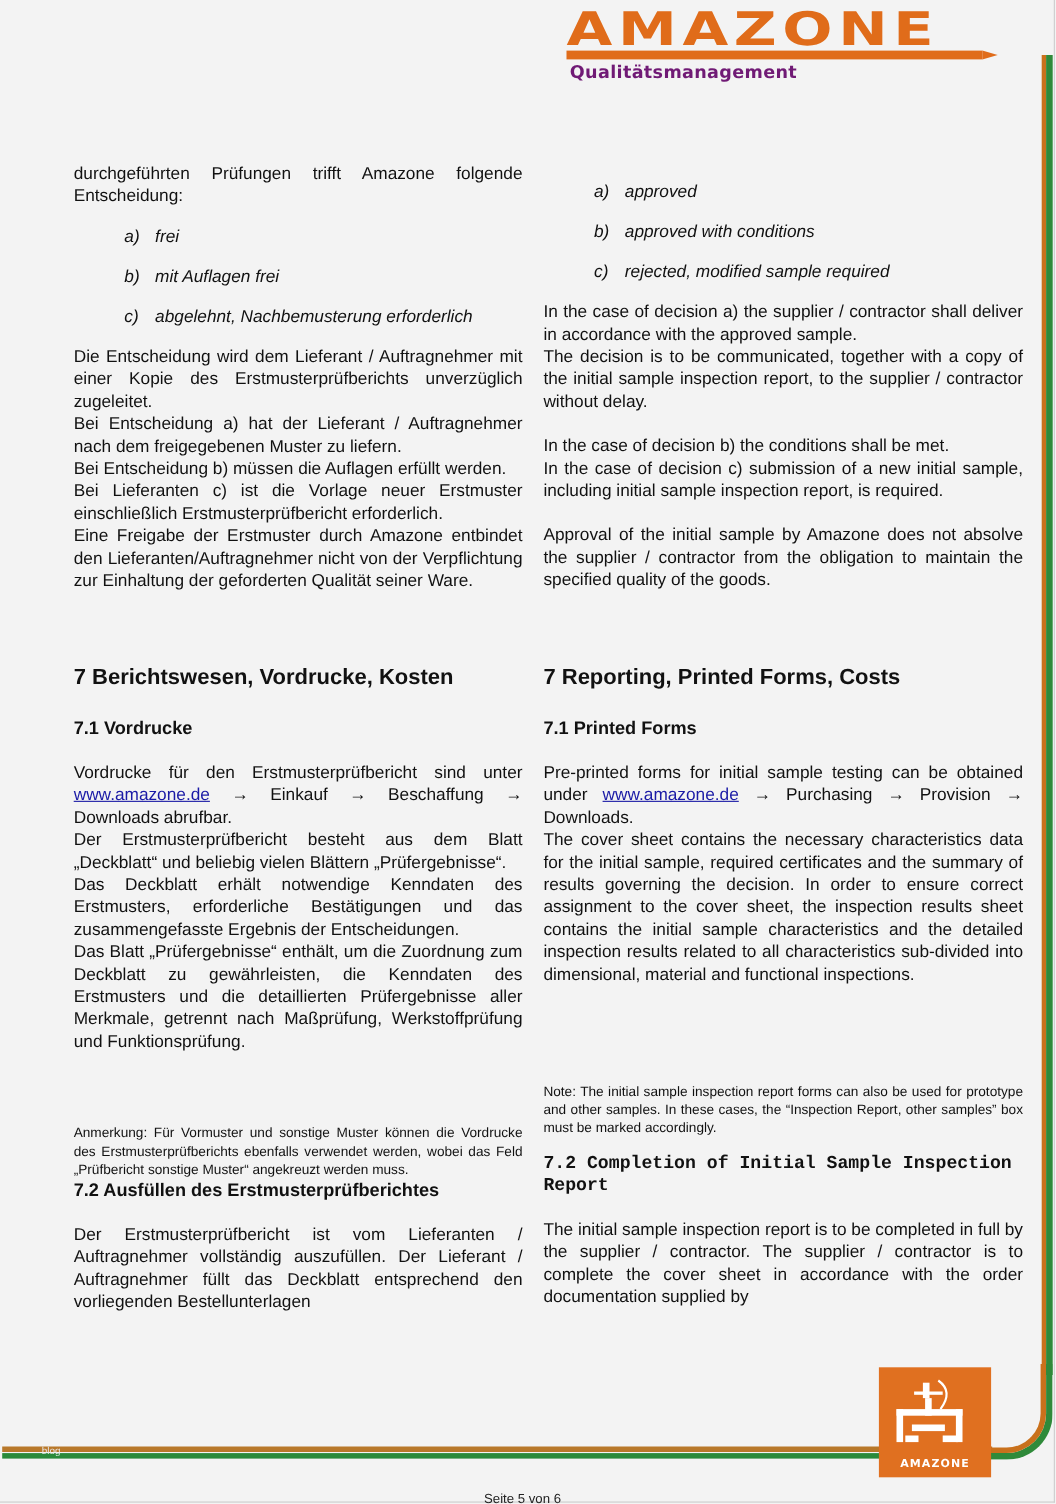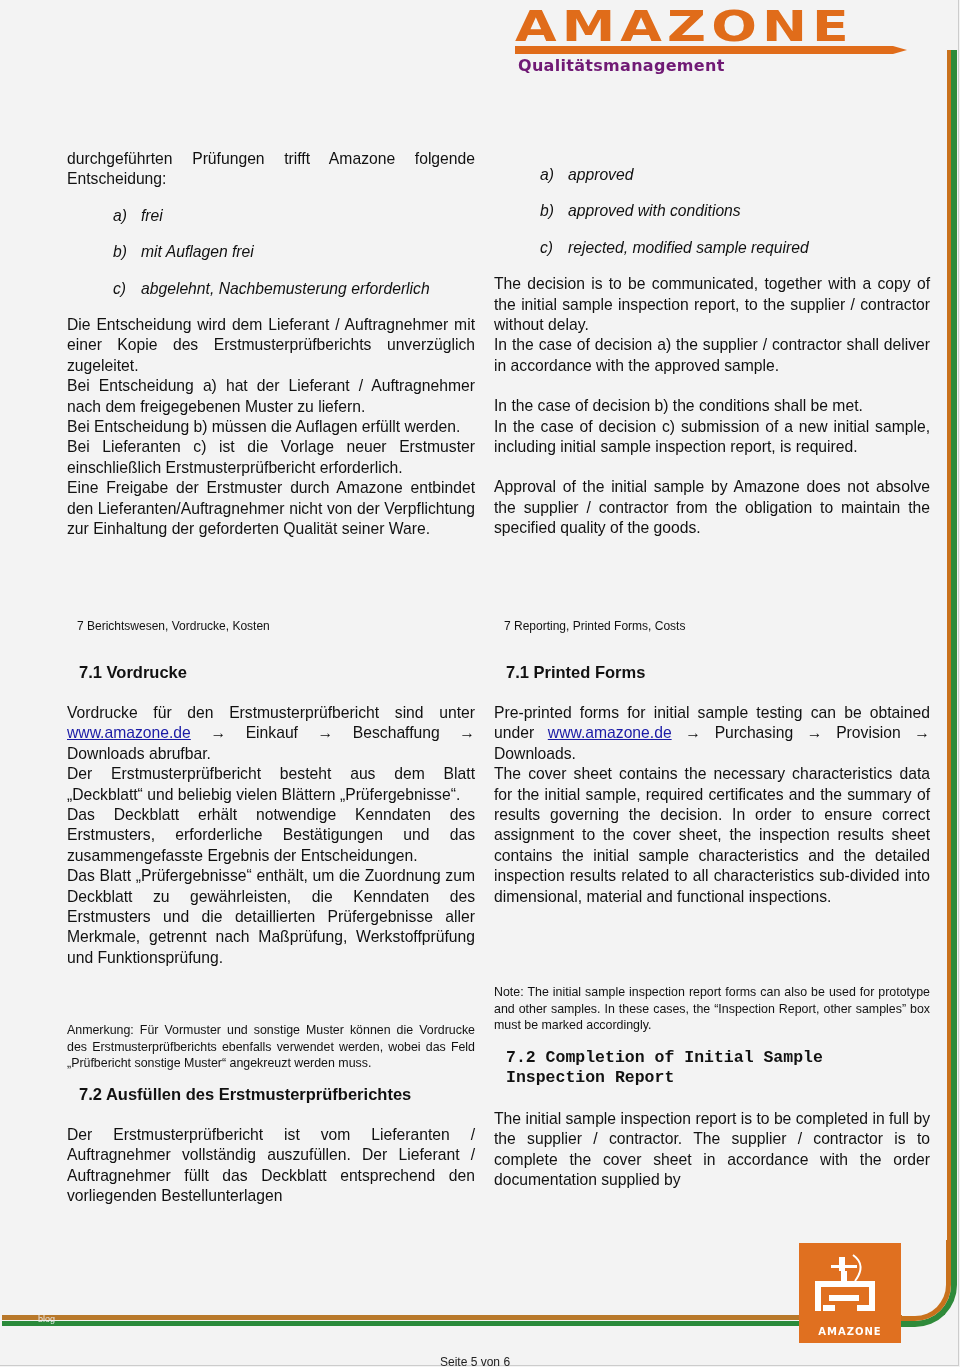--- a/index.html
+++ b/index.html
@@ -24,22 +24,22 @@
   .blogo svg{position:absolute;left:10px;top:8px;}
   .faint{position:absolute;left:38px;top:1314px;font-size:9px;color:#e8e8e8;}
   .footer{position:absolute;left:440px;top:1355px;font-size:12px;color:#222;}
   
   .col{position:absolute;font-size:15.7px;line-height:20.4px;}
   .col-de{left:67px;width:408px;}
   .col-en{left:494px;width:436px;}
   .p{margin:0;text-align:justify;}
   .li{margin:16px;padding-left:30px;font-style:italic;}
   .li .lab{display:inline-block;width:28px;}
-  .h1{font-weight:normal;font-size:12px;line-height:24px;margin:10px;}
-  .h2{font-weight:bold;font-size:16.5px;line-height:20px;margin:12px;}
+  .h1{font-weight:bold;font-size:20px;line-height:24px;margin:0;}
+  .h2{font-weight:bold;font-size:16.5px;line-height:20px;margin:0;}
   .note{font-size:12.4px;line-height:16.6px;margin:0;text-align:justify;}
   a.link{color:#1a1aa6;text-decoration:underline;}
   b{font-weight:normal;}
 </style>
 </head>
 <body>
 
 <div class="page-border"></div>
 
 <div class="logo">
@@ -101,22 +101,22 @@
 <div class="col col-de" style="top:1022px;">
   <p class="note">Anmerkung: Für Vormuster und sonstige Muster können die Vordrucke des Erstmusterprüfberichts ebenfalls verwendet werden, wobei das Feld „Prüfbericht sonstige Muster“ angekreuzt werden muss.</p>
   <p class="h2">7.2 Ausfüllen des Erstmusterprüfberichtes</p>
   <p class="p" style="margin-top:21px;">Der Erstmusterprüfbericht ist vom Lieferanten / Auftragnehmer vollständig auszufüllen. Der Lieferant / Auftragnehmer füllt das Deckblatt entsprechend den vorliegenden Bestellunterlagen</p>
 </div>
 
 <div class="col col-en" style="top:149px;">
   <p class="li"><span class="lab">a)</span><span>approved</span></p>
   <p class="li"><span class="lab">b)</span><span>approved with conditions</span></p>
   <p class="li"><span class="lab">c)</span><span>rejected, modified sample required</span></p>
+  <p class="p"><span>In the case of </span><b>decision a)</b><span> the supplier / contractor shall deliver in accordance with the approved sample.</span></p>
   <p class="p">The decision is to be communicated, together with a copy of the initial sample inspection report, to the supplier / contractor without delay.</p>
-  <p class="p"><span>In the case of </span><b>decision a)</b><span> the supplier / contractor shall deliver in accordance with the approved sample.</span></p>
   <p class="p" style="margin-top:20px;"><span>In the case of </span><b>decision b)</b><span> the conditions shall be met.</span></p>
   <p class="p"><span>In the case of </span><b>decision c)</b><span> submission of a new initial sample, including initial sample inspection report, is required.</span></p>
   <p class="p" style="margin-top:20px;">Approval of the initial sample by Amazone does not absolve the supplier / contractor from the obligation to maintain the specified quality of the goods.</p>
 </div>
 
 <div class="col col-en" style="top:604px;">
   <p class="h1">7 Reporting, Printed Forms, Costs</p>
   <p class="h2" style="margin-top:24px;">7.1 Printed Forms</p>
   <p class="p" style="margin-top:21px;"><span>Pre-printed forms for initial sample testing can be obtained under </span><a class="link">www.amazone.de</a><span> → Purchasing → Provision → Downloads.</span></p>
   <p class="p">The cover sheet contains the necessary characteristics data for the initial sample, required certificates and the summary of results governing the decision. In order to ensure correct assignment to the cover sheet, the inspection results sheet contains the initial sample characteristics and the detailed inspection results related to all characteristics sub-divided into dimensional, material and functional inspections.</p>

